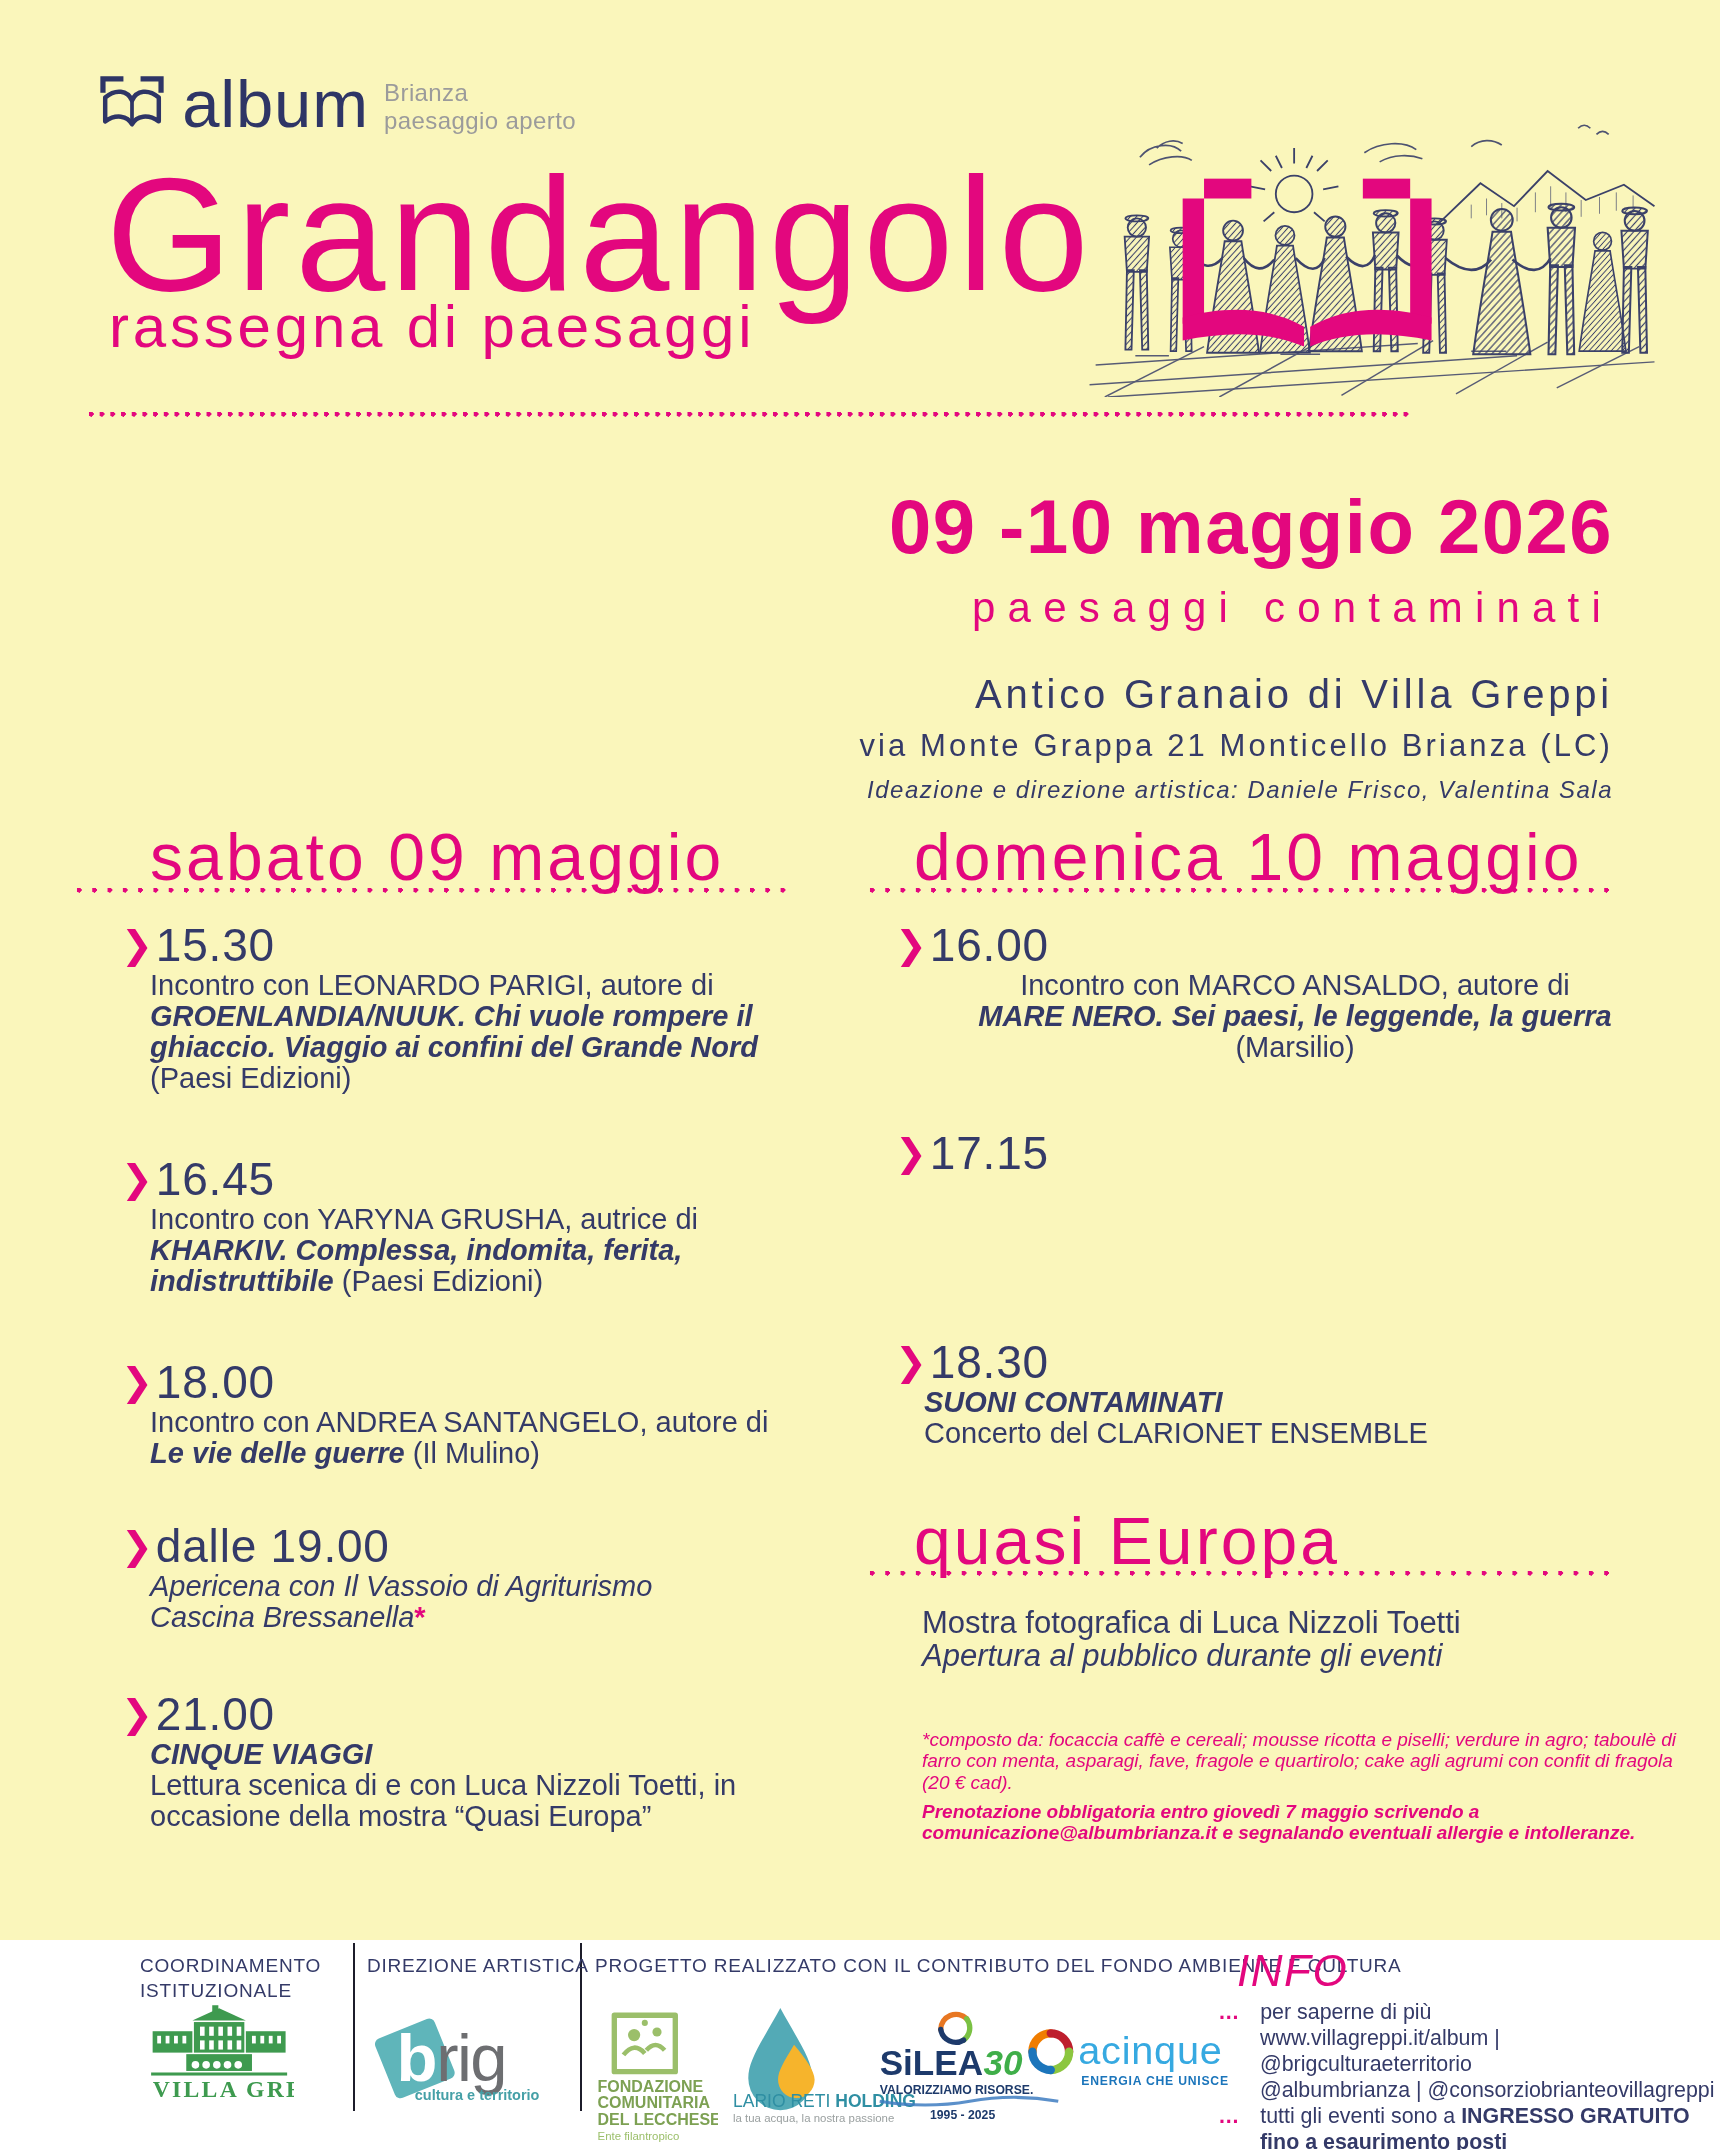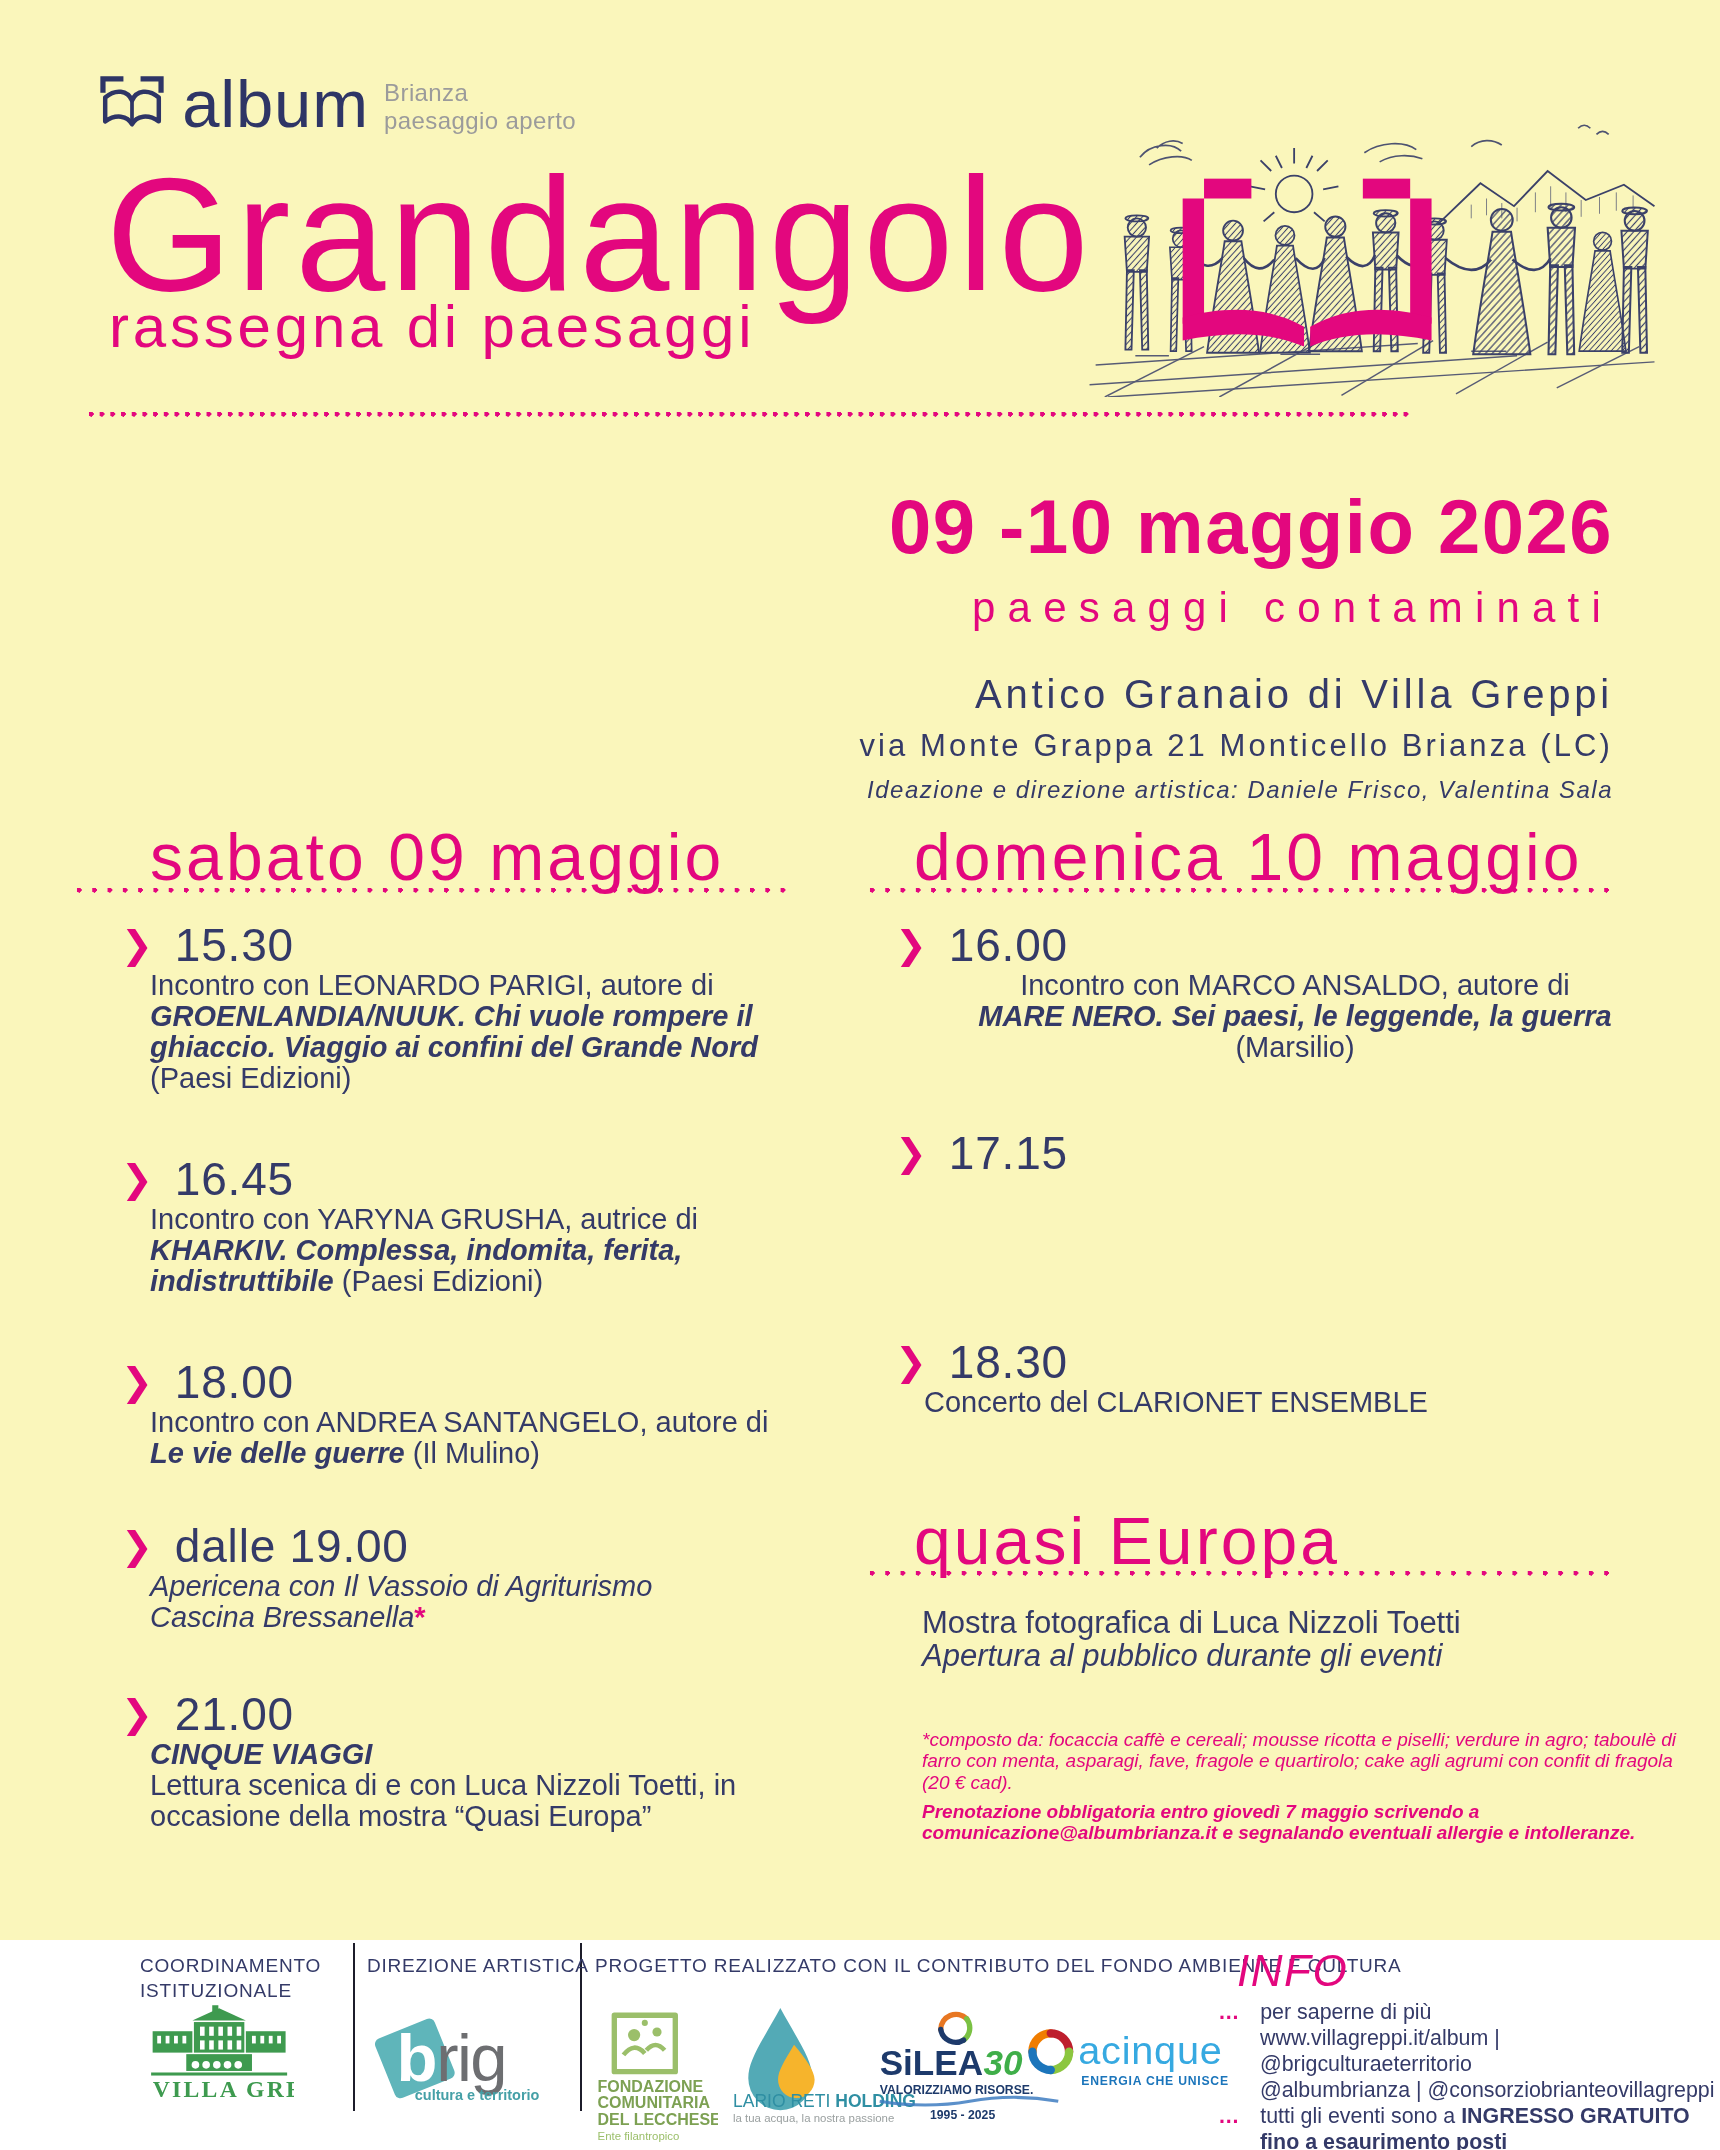--- a/index.html
+++ b/index.html
@@ -19,21 +19,21 @@
   
   .dateblock{position:absolute;right:107px;top:488px;text-align:right;}
   .dates{font-size:76px;font-weight:700;color:#e3077e;letter-spacing:1.5px;line-height:1.02;}
   .theme{font-size:42px;color:#e3077e;letter-spacing:12.2px;margin-top:18.3px;}
   .venue{font-size:40px;color:#343a68;letter-spacing:3.8px;margin-top:40px;}
   .address{font-size:31px;color:#343a68;letter-spacing:3.1px;margin-top:10.7px;}
   .credits{font-size:24px;color:#343a68;font-style:italic;letter-spacing:1.5px;margin-top:12.2px;}
   
   .colhead{position:absolute;font-size:66px;color:#e3077e;letter-spacing:3.1px;line-height:1;}
   .event{position:absolute;}
-  .event-head{display:flex;align-items:flex-start;gap:22px;}
+  .event-head{display:flex;align-items:flex-start;gap:3px;}
   .chev{color:#e3077e;font-size:38px;font-weight:700;line-height:47px;font-family:"DejaVu Sans",sans-serif;}
   .chev::before{content:"\276F";}
   .event-time{font-size:46px;color:#343a68;letter-spacing:0.8px;line-height:47px;}
   .event-desc{margin-left:29px;margin-top:1px;font-size:29px;line-height:31px;color:#343a68;width:742px;}
   .seg-r{font-style:normal;font-weight:400;}
   .seg-bi{font-weight:700;font-style:italic;}
   .seg-i{font-style:italic;}
   .seg-m{color:#e3077e;font-weight:700;}
   .mostra-line{position:absolute;font-size:31px;color:#343a68;line-height:1.1;}
   .italic{font-style:italic;}
@@ -243,20 +243,21 @@
         <span class="chev"></span>
         <span class="event-time">17.15</span>
       </div>
   </div>
   <div class="event" style="left:895px;top:1339px;">
     <div class="event-head">
         <span class="chev"></span>
         <span class="event-time">18.30</span>
       </div>
     <div class="event-desc">
+        <div><span class="seg-bi">SUONI CONTAMINATI</span></div>
         <div><span class="seg-r">Concerto del CLARIONET ENSEMBLE</span></div>
       </div>
   </div>
 
   <div class="colhead" style="left:914px;top:1508px;">quasi Europa</div>
   <div class="dotted" style="left:869px;top:1570px;width:742px;"></div>
   <div class="mostra-line" style="left:922px;top:1606px;">Mostra fotografica di Luca Nizzoli Toetti</div>
   <div class="mostra-line italic" style="left:922px;top:1639px;">Apertura al pubblico durante gli eventi</div>
 
   <div class="fnote" style="top:1729px;">*composto da: focaccia caffè e cereali; mousse ricotta e piselli; verdure in agro; taboulè di farro con menta, asparagi, fave, fragole e quartirolo; cake agli agrumi con confit di fragola (20 € cad).</div>

